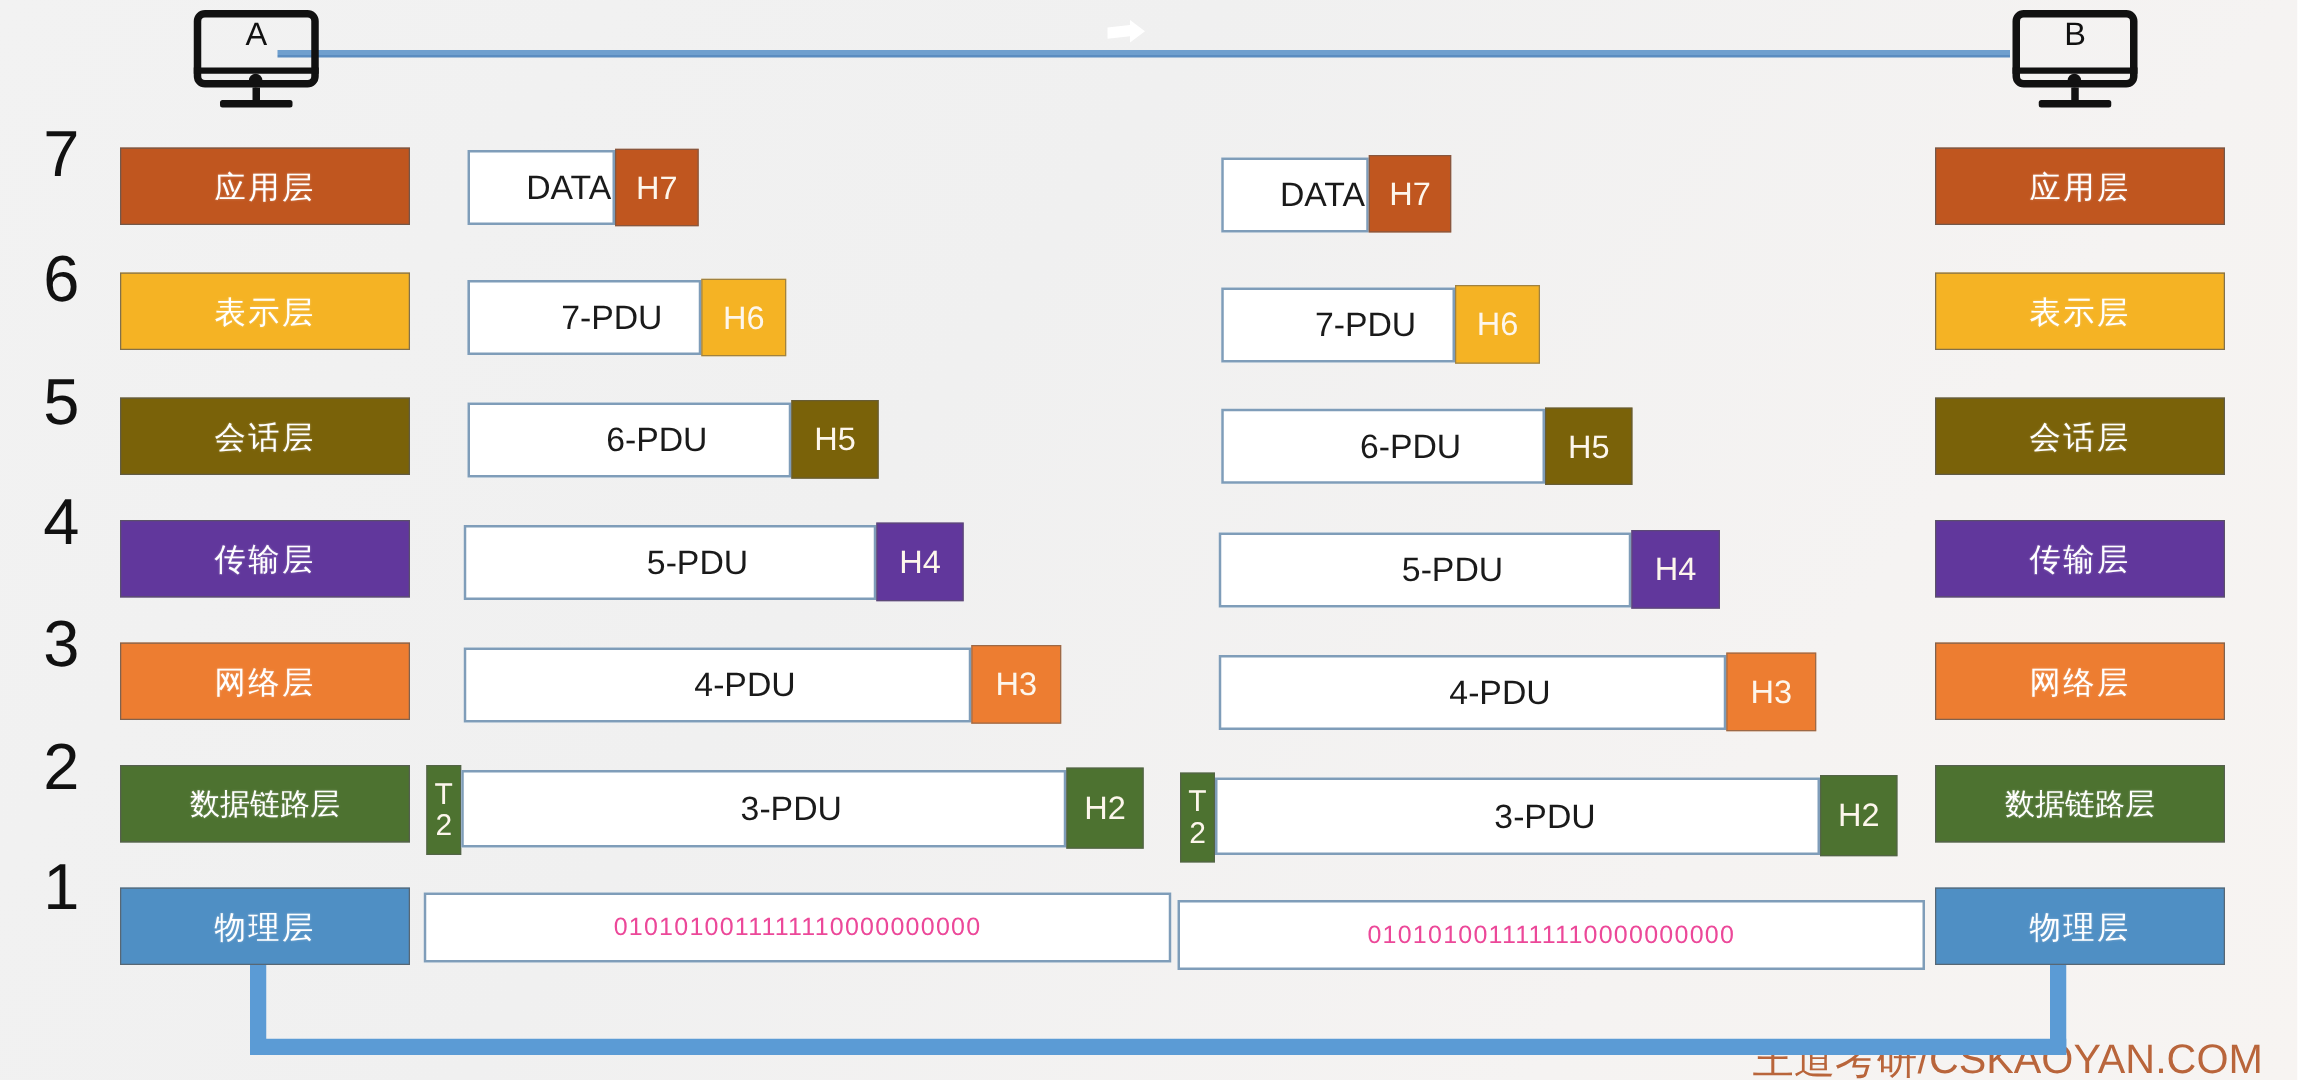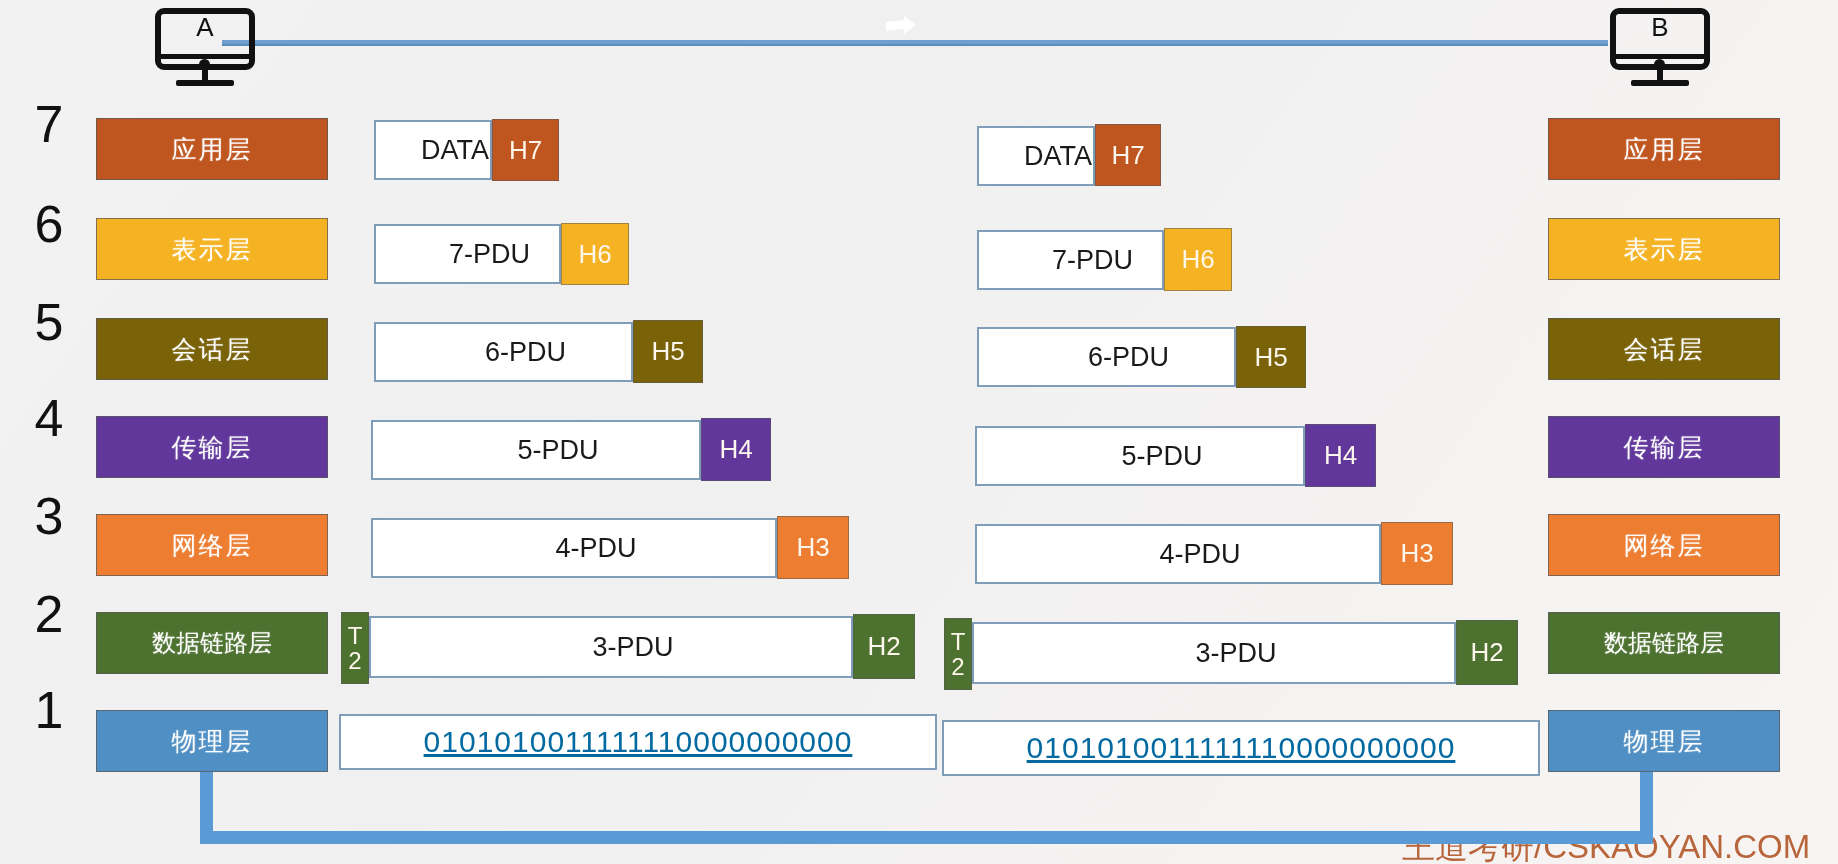--- a/index.html
+++ b/index.html
@@ -158,25 +158,24 @@
     font-family: "Liberation Sans", sans-serif;
   }
   .bits-box {
     position: absolute;
     box-sizing: border-box;
     background: #ffffff;
     border: 2px solid #7f9db9;
     display: flex;
     align-items: center;
     justify-content: center;
-    font-size: 30px;
+    font-size: 20px;
     letter-spacing: 1px;
-    color: #0369a1;
-    font-family: "Liberation Sans", sans-serif;
-    text-decoration: underline;
+    color: #ec4899;
+    font-family: "Liberation Sans", sans-serif;
   }
 
   
   .watermark {
     position: absolute;
     font-size: 33px;
     color: #b4592c;
     opacity: 0.92;
     white-space: nowrap;
     font-family: "Liberation Sans", sans-serif;

